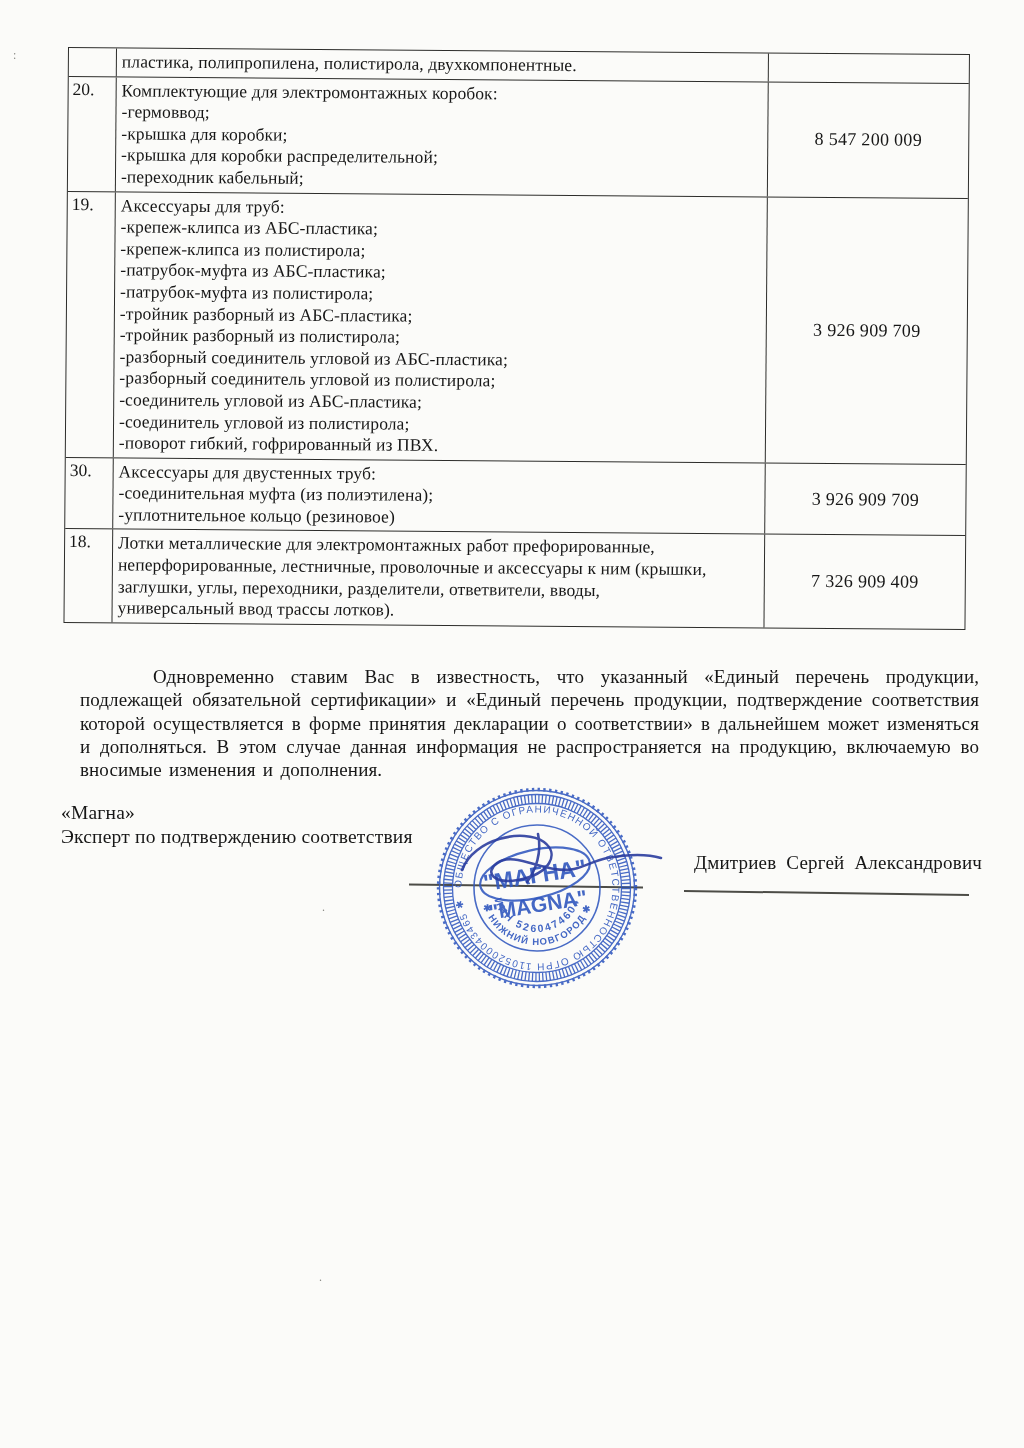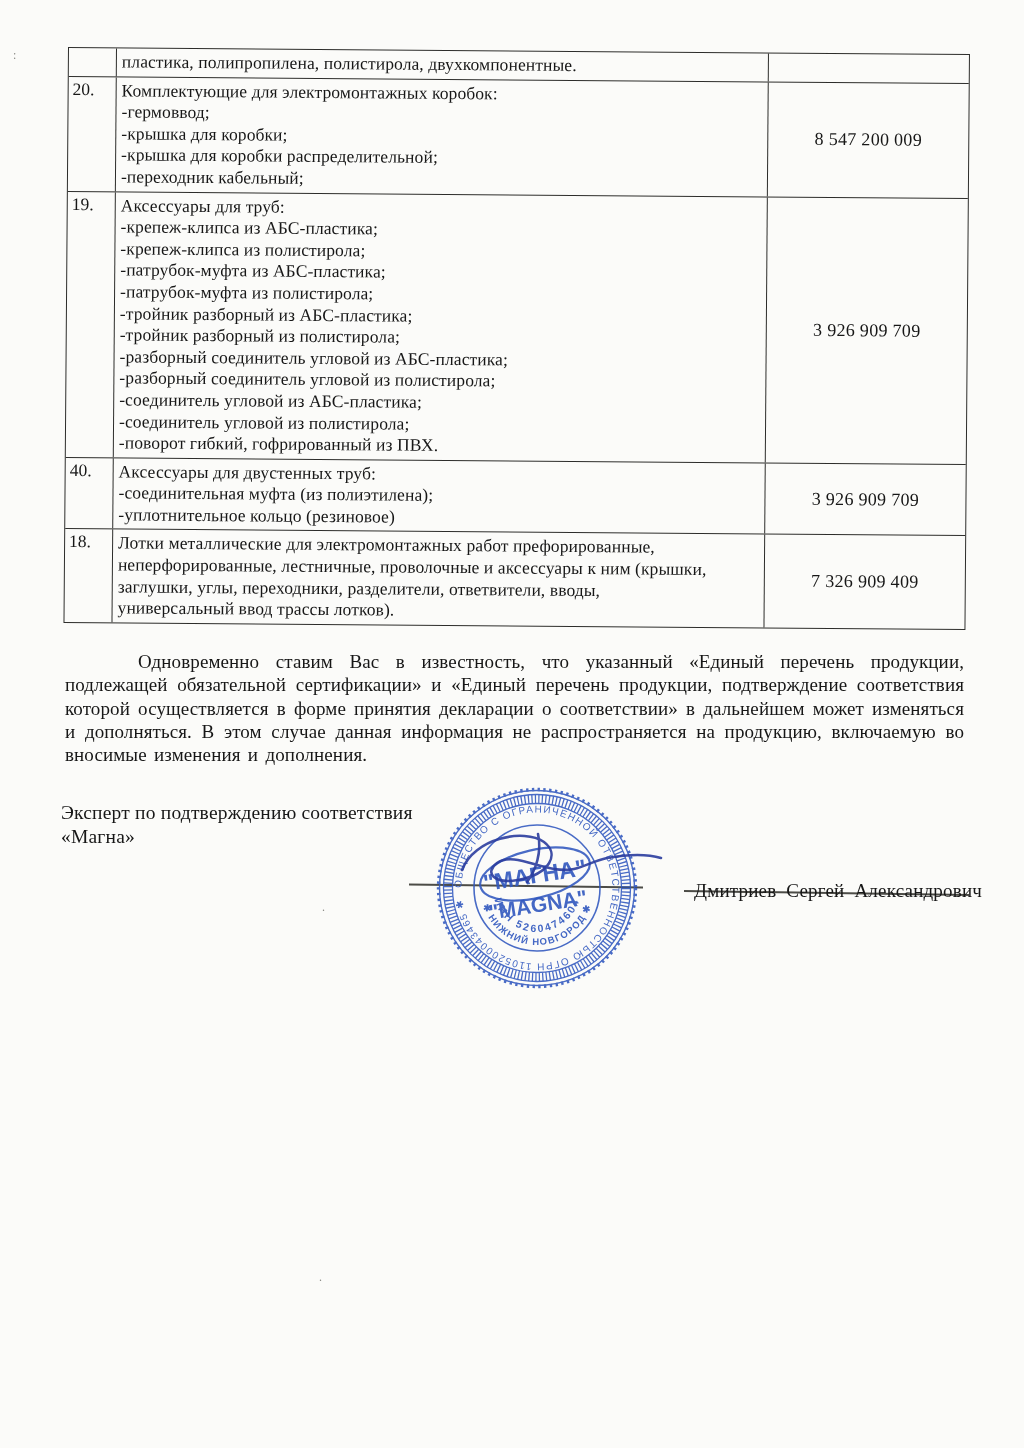--- a/index.html
+++ b/index.html
@@ -36,34 +36,34 @@
   .c-desc .line{white-space:nowrap;}
   .c-val{
     width:200px;flex:0 0 200px;box-sizing:border-box;
     display:flex;align-items:center;justify-content:center;
     font-size:18px;letter-spacing:0.3px;
   }
 
   
   .para{
     position:absolute;left:65px;top:650px;width:899px;
-    margin:0;
+    margin:15px;
     font-size:19px;line-height:23.3px;
     text-align:justify;text-indent:73px;
     word-spacing:2.5px;letter-spacing:0.1px;
   }
 
   
   .expert{
     position:absolute;left:61px;top:801px;
     font-size:19.5px;line-height:24px;letter-spacing:0.2px;
   }
   .signatory-name{
     position:absolute;left:694px;top:852px;
-    font-size:19px;word-spacing:5px;letter-spacing:0.2px;margin-top:28px;
+    font-size:19px;word-spacing:5px;letter-spacing:0.2px;
   }
   .rule{position:absolute;height:2px;background:#4c4c47;}
   .rule-left{left:409px;top:885px;width:234px;transform:rotate(0.7deg);z-index:1;}
   .rule-right{left:684px;top:892px;width:285px;transform:rotate(0.8deg);}
 
   .stamp-wrap{position:absolute;left:435px;top:786px;width:204px;height:204px;z-index:2;}
   .stamp-wrap svg{display:block;}
   .sig-scribble{position:absolute;left:448px;top:820px;width:220px;height:78px;z-index:3;}
 
   
@@ -105,21 +105,21 @@
           <div class="line">-тройник разборный из полистирола;</div>
           <div class="line">-разборный соединитель угловой из АБС-пластика;</div>
           <div class="line">-разборный соединитель угловой из полистирола;</div>
           <div class="line">-соединитель угловой из АБС-пластика;</div>
           <div class="line">-соединитель угловой из полистирола;</div>
           <div class="line">-поворот гибкий, гофрированный из ПВХ.</div>
         </div>
         <div class="c-val">3 926 909 709</div>
       </div>
       <div class="t-row">
-        <div class="c-num">40.</div>
+        <div class="c-num">30.</div>
         <div class="c-desc">
           <div class="line">Аксессуары для двустенных труб:</div>
           <div class="line">-соединительная муфта (из полиэтилена);</div>
           <div class="line">-уплотнительное кольцо (резиновое)</div>
         </div>
         <div class="c-val">3 926 909 709</div>
       </div>
       <div class="t-row">
         <div class="c-num">18.</div>
         <div class="c-desc">
@@ -128,22 +128,22 @@
           <div class="line">заглушки, углы, переходники, разделители, ответвители, вводы,</div>
           <div class="line">универсальный ввод трассы лотков).</div>
         </div>
         <div class="c-val">7 326 909 409</div>
       </div>
     </div>
 
   <p class="para">Одновременно ставим Вас в известность, что указанный «Единый перечень продукции, подлежащей обязательной сертификации» и «Единый перечень продукции, подтверждение соответствия которой осуществляется в форме принятия декларации о соответствии» в дальнейшем может изменяться и дополняться. В этом случае данная информация не распространяется на продукцию, включаемую во вносимые изменения и дополнения.</p>
 
   <div class="expert">
+    <div>«Магна»</div>
     <div>Эксперт по подтверждению соответствия</div>
-    <div>«Магна»</div>
   </div>
 
   <div class="rule rule-left"></div>
   <div class="rule rule-right"></div>
 
   <div class="signatory-name">Дмитриев Сергей Александрович</div>
 
   <div class="stamp-wrap">
     <svg width="204" height="204" viewBox="0 0 204 204">
       <g stroke="#3158bf" fill="none" opacity="0.88">

